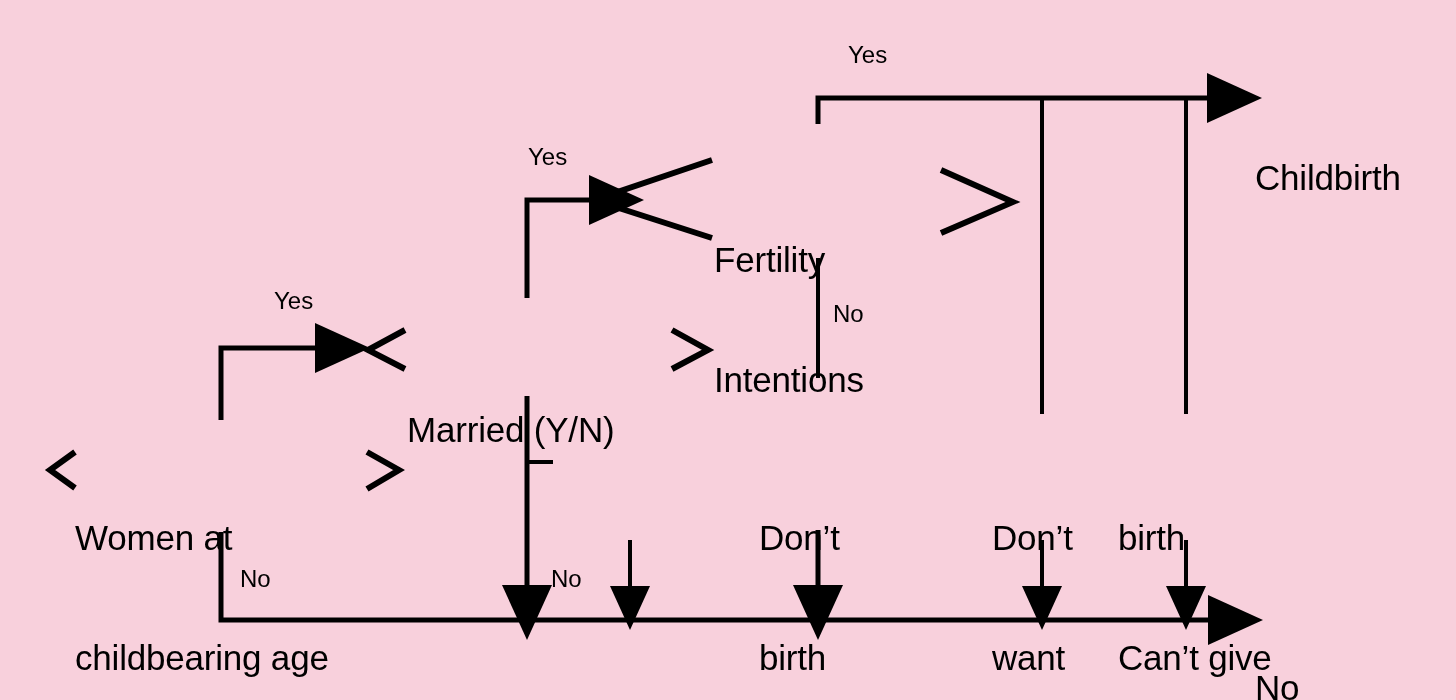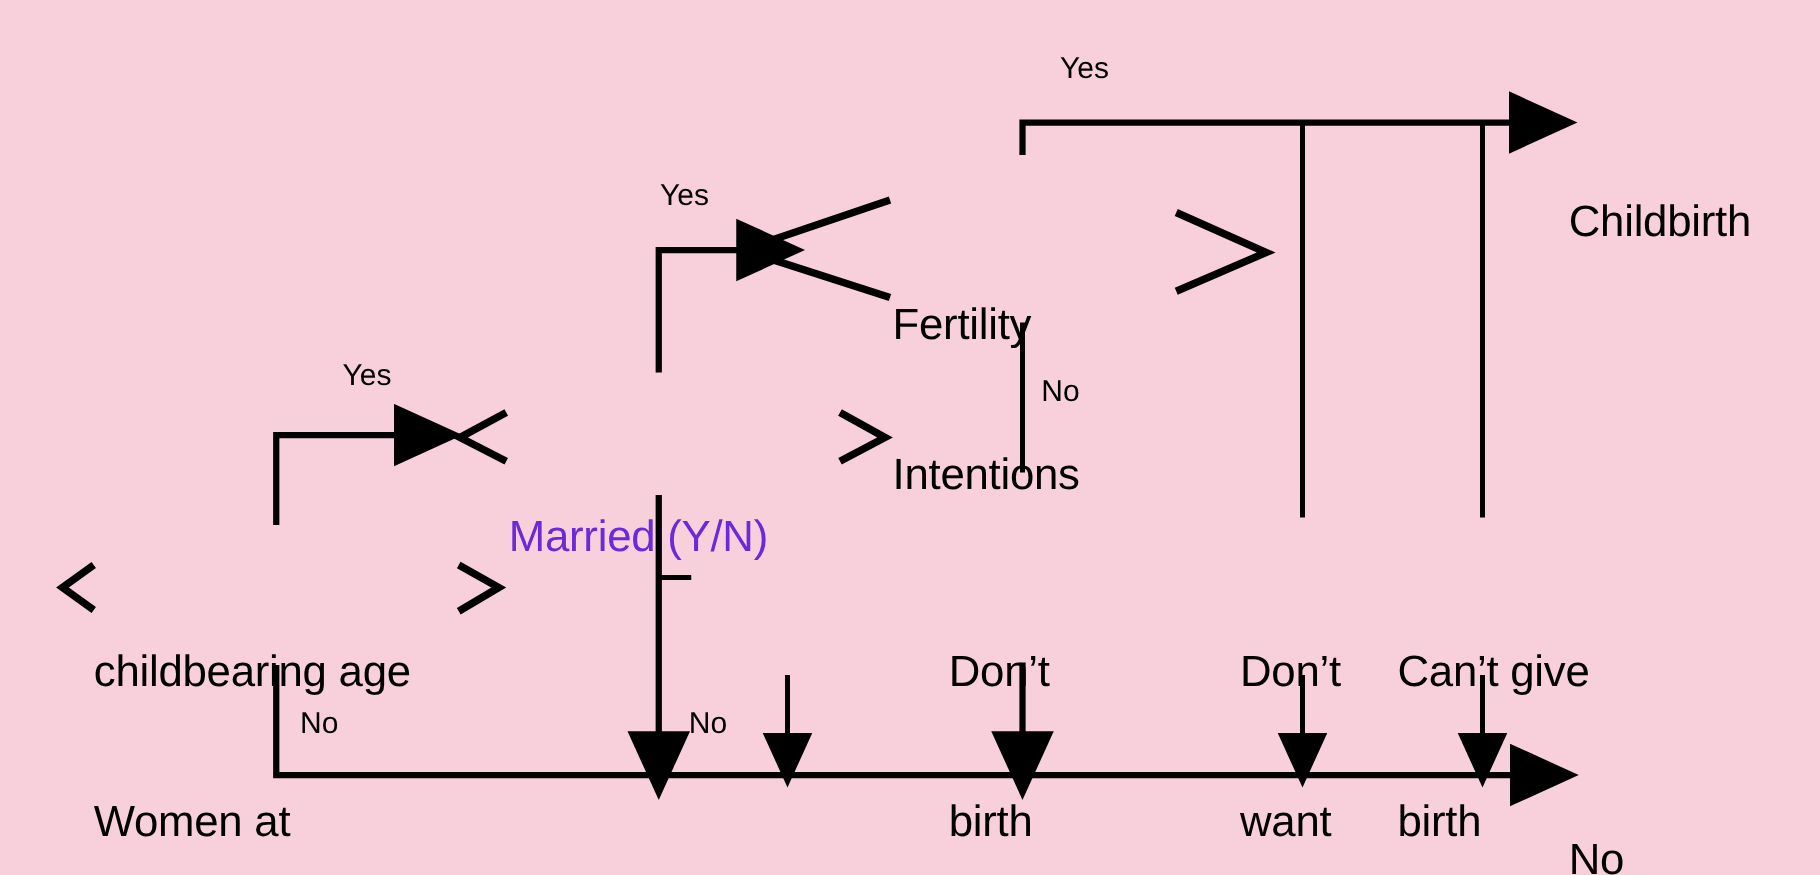--- a/index.html
+++ b/index.html
@@ -88,25 +88,25 @@
 
       <polyline points="405,330 368,350 405,369" stroke-width="6"></polyline>
       <polyline points="672,330 708,350 672,369" stroke-width="6"></polyline>
 
       <polyline points="712,160 594,200 712,238" stroke-width="6"></polyline>
       <polyline points="941,170 1013,202 941,233" stroke-width="6"></polyline>
     </g>
   </svg>
 
   <div class="node-label" style="left: 75px; top: 438px; color: rgb(0, 0, 0);">
+    <div>Women at</div>
     <div>childbearing age</div>
-    <div>Women at</div>
   </div>
 
-  <div class="node-label" style="left: 407px; top: 330px; color: #6d28d9;">
+  <div class="node-label" style="left: 407px; top: 330px; color: #000000;">
     <div>Married (Y/N)</div>
   </div>
 
   <div class="node-label" style="left: 1255px; top: 78px; color: rgb(0, 0, 0);">
     <div>Childbirth</div>
   </div>
 
   <div class="node-label" style="left: 714px; top: 160px; color: rgb(0, 0, 0);">
     <div>Fertility</div>
     <div>Intentions</div>
@@ -124,22 +124,22 @@
     <div>Don’t</div>
     <div>birth</div>
   </div>
 
   <div class="node-label" style="left: 992px; top: 438px; color: rgb(0, 0, 0);">
     <div>Don’t</div>
     <div>want</div>
   </div>
 
   <div class="node-label" style="left: 1118px; top: 438px; color: rgb(0, 0, 0);">
+    <div>birth</div>
     <div>Can’t give</div>
-    <div>birth</div>
   </div>
 
   <div class="edge-label" style="left: 848px; top: 36px; color: rgb(0, 0, 0);">Yes</div>
 
   <div class="edge-label" style="left: 528px; top: 138px; color: rgb(0, 0, 0);">Yes</div>
 
   <div class="edge-label" style="left: 274px; top: 282px; color: rgb(0, 0, 0);">Yes</div>
 
   <div class="edge-label" style="left: 240px; top: 560px; color: rgb(0, 0, 0);">No</div>
 

